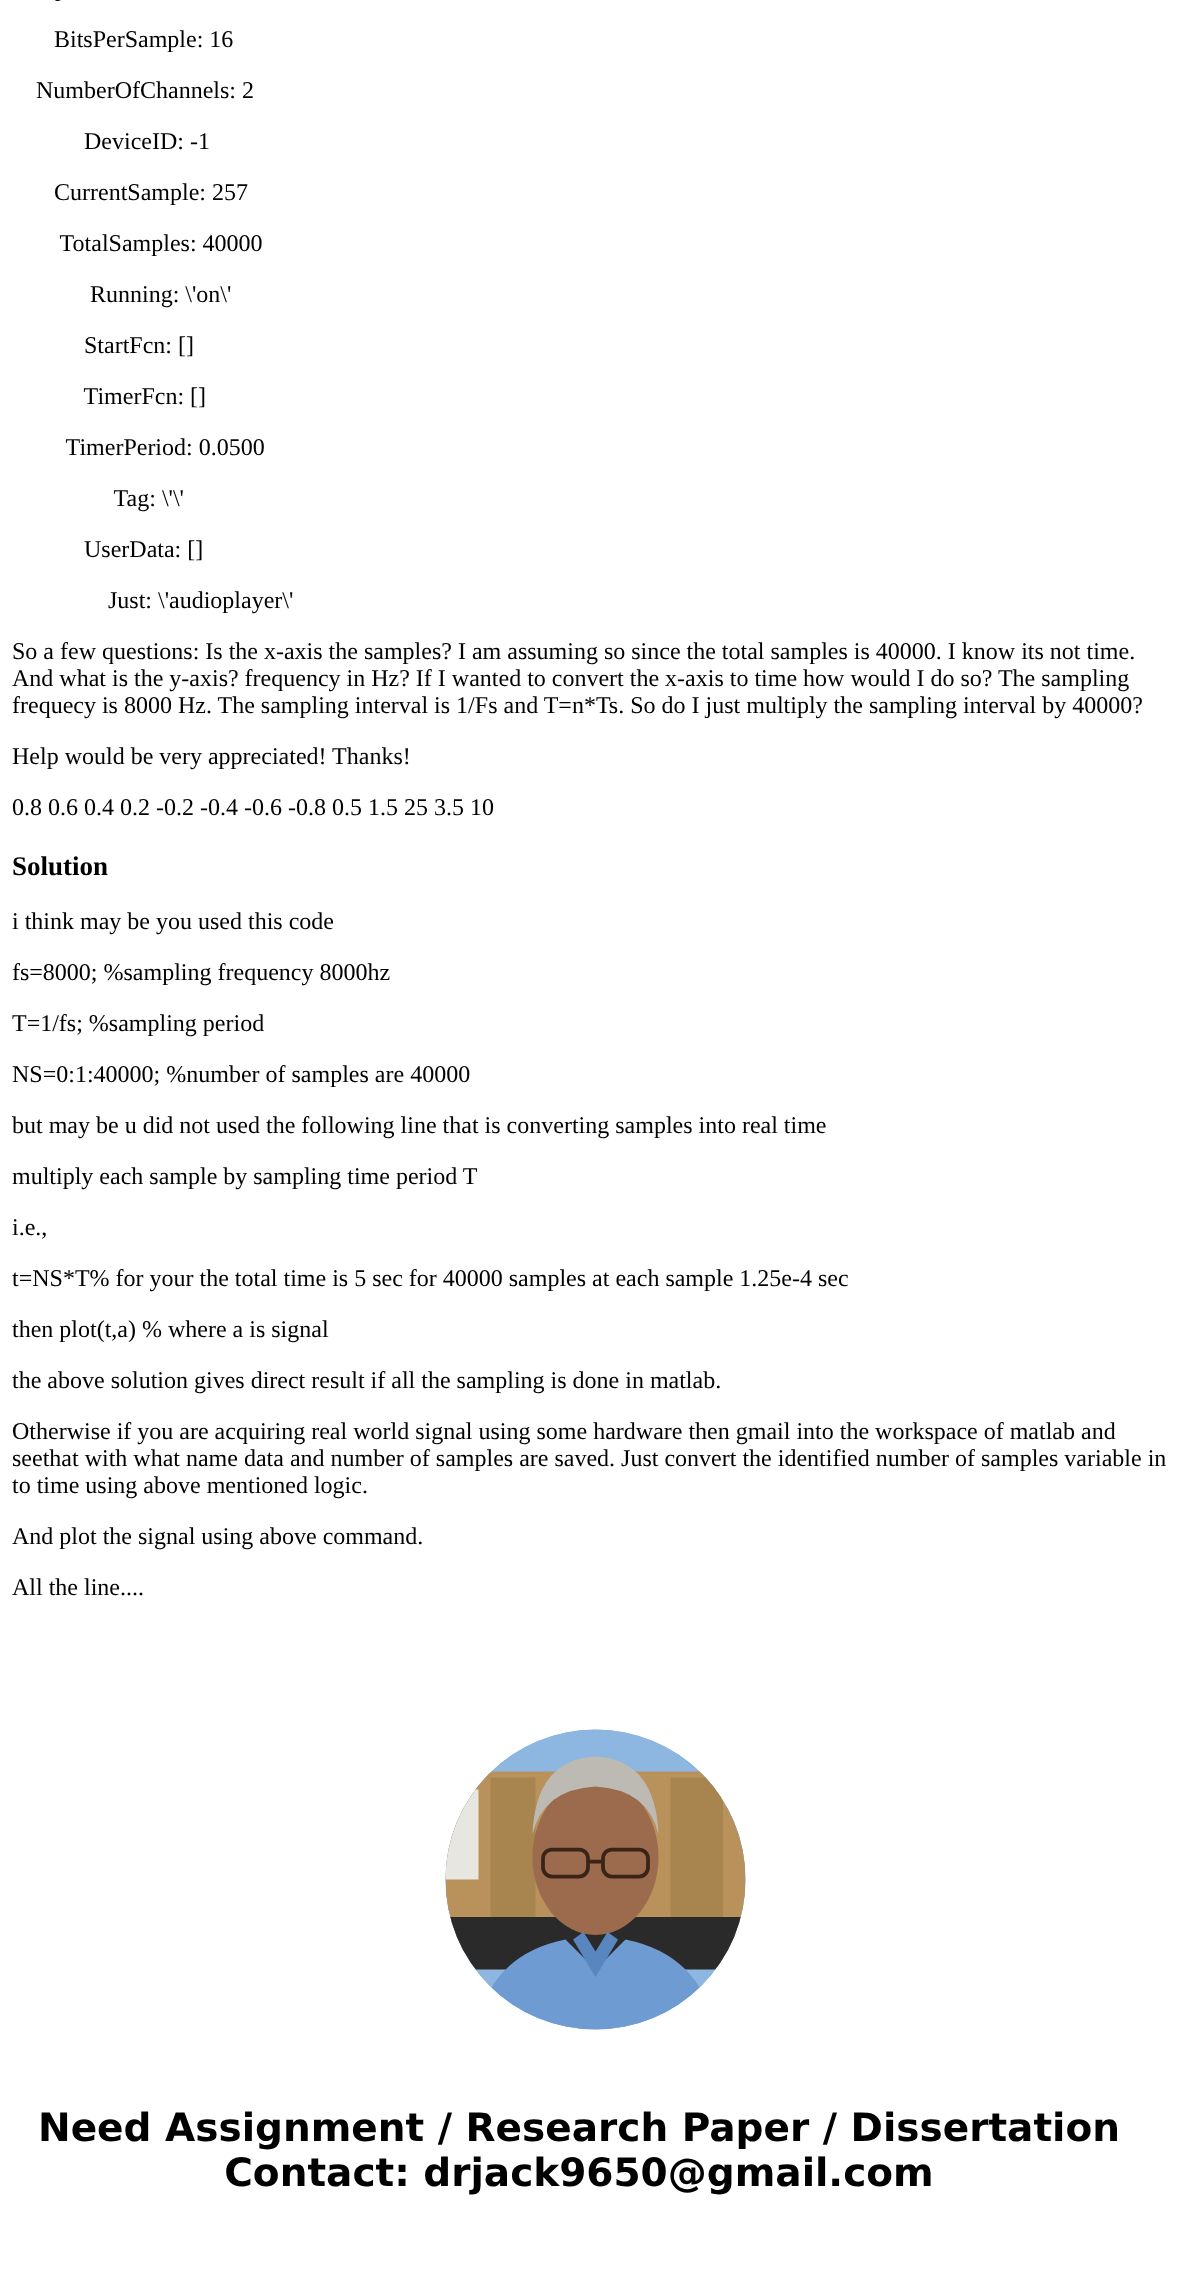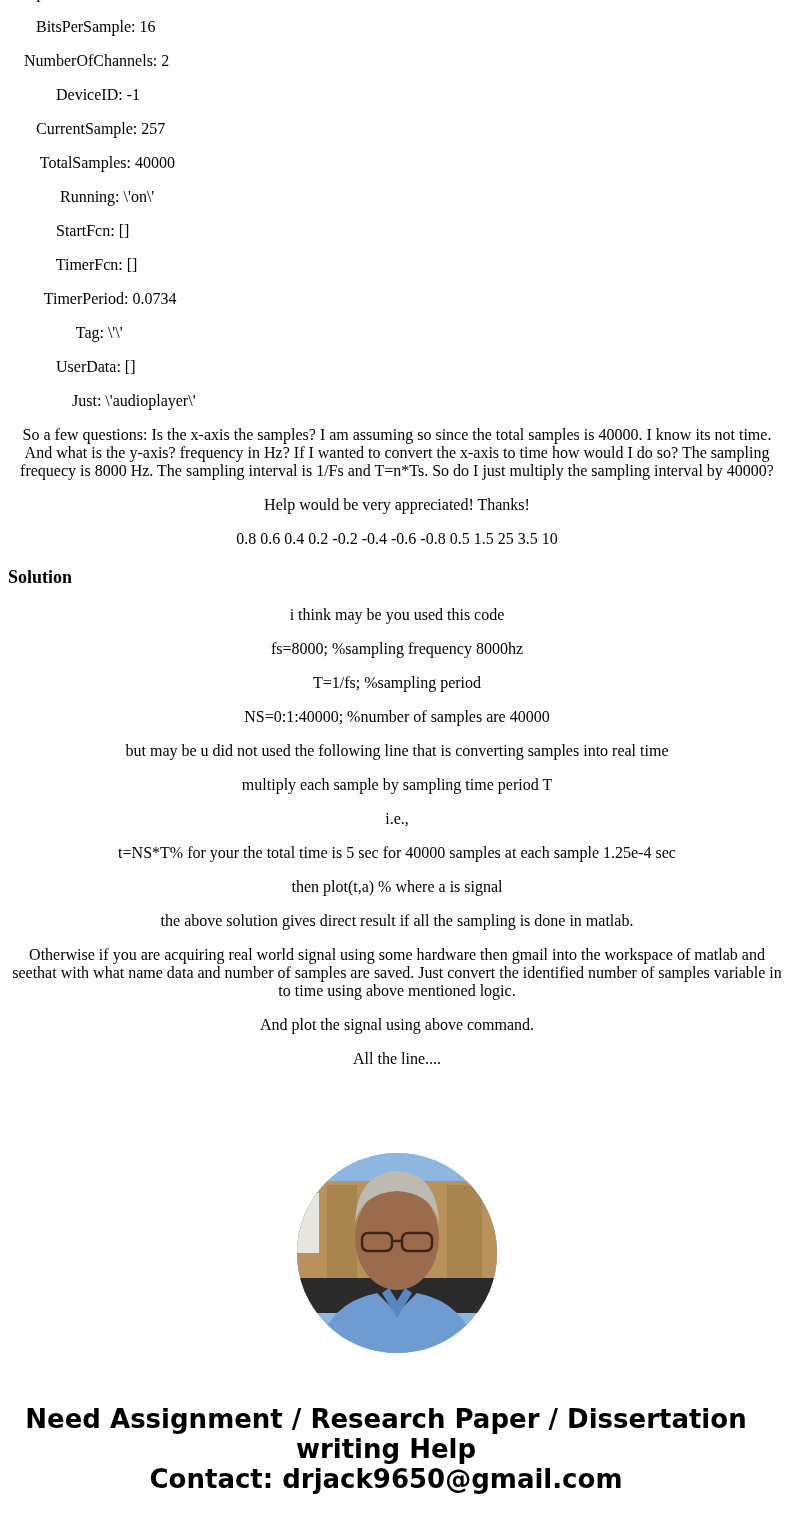--- a/index.html
+++ b/index.html
@@ -24,21 +24,20 @@
     }
     .prop-line {
       margin: 0 0 16px 0;
       line-height: 18px;
       white-space: pre;
       font-family: Liberation Serif, serif;
     }
     p {
       margin: 0 0 16px 0;
       line-height: 18px;
-      text-align: center;
     }
     h3.solution-heading {
       font-size: 18px;
       font-weight: bold;
       margin: 0 0 18px 0;
       line-height: 22px;
       padding-top: 2px;
     }
     .avatar-wrap {
       position: absolute;
@@ -74,21 +73,21 @@
   <section>
     <div class="prop-line"><span></span><span>SampleRate: 8000</span></div>
     <div class="prop-line"><span>       </span><span>BitsPerSample: 16</span></div>
     <div class="prop-line"><span>    </span><span>NumberOfChannels: 2</span></div>
     <div class="prop-line"><span>            </span><span>DeviceID: -1</span></div>
     <div class="prop-line"><span>       </span><span>CurrentSample: 257</span></div>
     <div class="prop-line"><span>        </span><span>TotalSamples: 40000</span></div>
     <div class="prop-line"><span>             </span><span>Running: \'on\'</span></div>
     <div class="prop-line"><span>            </span><span>StartFcn: []</span></div>
     <div class="prop-line"><span>            </span><span>TimerFcn: []</span></div>
-    <div class="prop-line"><span>         </span><span>TimerPeriod: 0.0734</span></div>
+    <div class="prop-line"><span>         </span><span>TimerPeriod: 0.0500</span></div>
     <div class="prop-line"><span>                 </span><span>Tag: \'\'</span></div>
     <div class="prop-line"><span>            </span><span>UserData: []</span></div>
     <div class="prop-line"><span>                </span><span>Just: \'audioplayer\'</span></div>
 
     <p>So a few questions: Is the x-axis the samples? I am assuming so since the total samples is 40000. I know its not time. And what is the y-axis? frequency in Hz? If I wanted to convert the x-axis to time how would I do so? The sampling frequecy is 8000 Hz. The sampling interval is 1/Fs and T=n*Ts. So do I just multiply the sampling interval by 40000?</p>
     <p>Help would be very appreciated! Thanks!</p>
     <p>0.8 0.6 0.4 0.2 -0.2 -0.4 -0.6 -0.8 0.5 1.5 25 3.5 10</p>
   </section>
 
   <section>
@@ -122,15 +121,14 @@
     <rect x="65" y="80" width="30" height="18" rx="6" fill="none" stroke="#3a2418" stroke-width="2.5"></rect>
     <rect x="105" y="80" width="30" height="18" rx="6" fill="none" stroke="#3a2418" stroke-width="2.5"></rect>
     <line x1="95" y1="88" x2="105" y2="88" stroke="#3a2418" stroke-width="2.5"></line>
     <path d="M20 200 Q30 150 80 140 L100 160 L120 140 Q170 150 180 200 Z" fill="#6e9bd2"></path>
     <path d="M85 140 L100 165 L115 140 L108 135 L100 148 L92 135 Z" fill="#5a86c0"></path>
   </svg>
 </div>
 
 <div class="cta">
   <div>Need Assignment / Research Paper / Dissertation</div>
-  <div>writing Help</div>
   <div>Contact: drjack9650@gmail.com</div>
 </div>
 
 </body></html>

